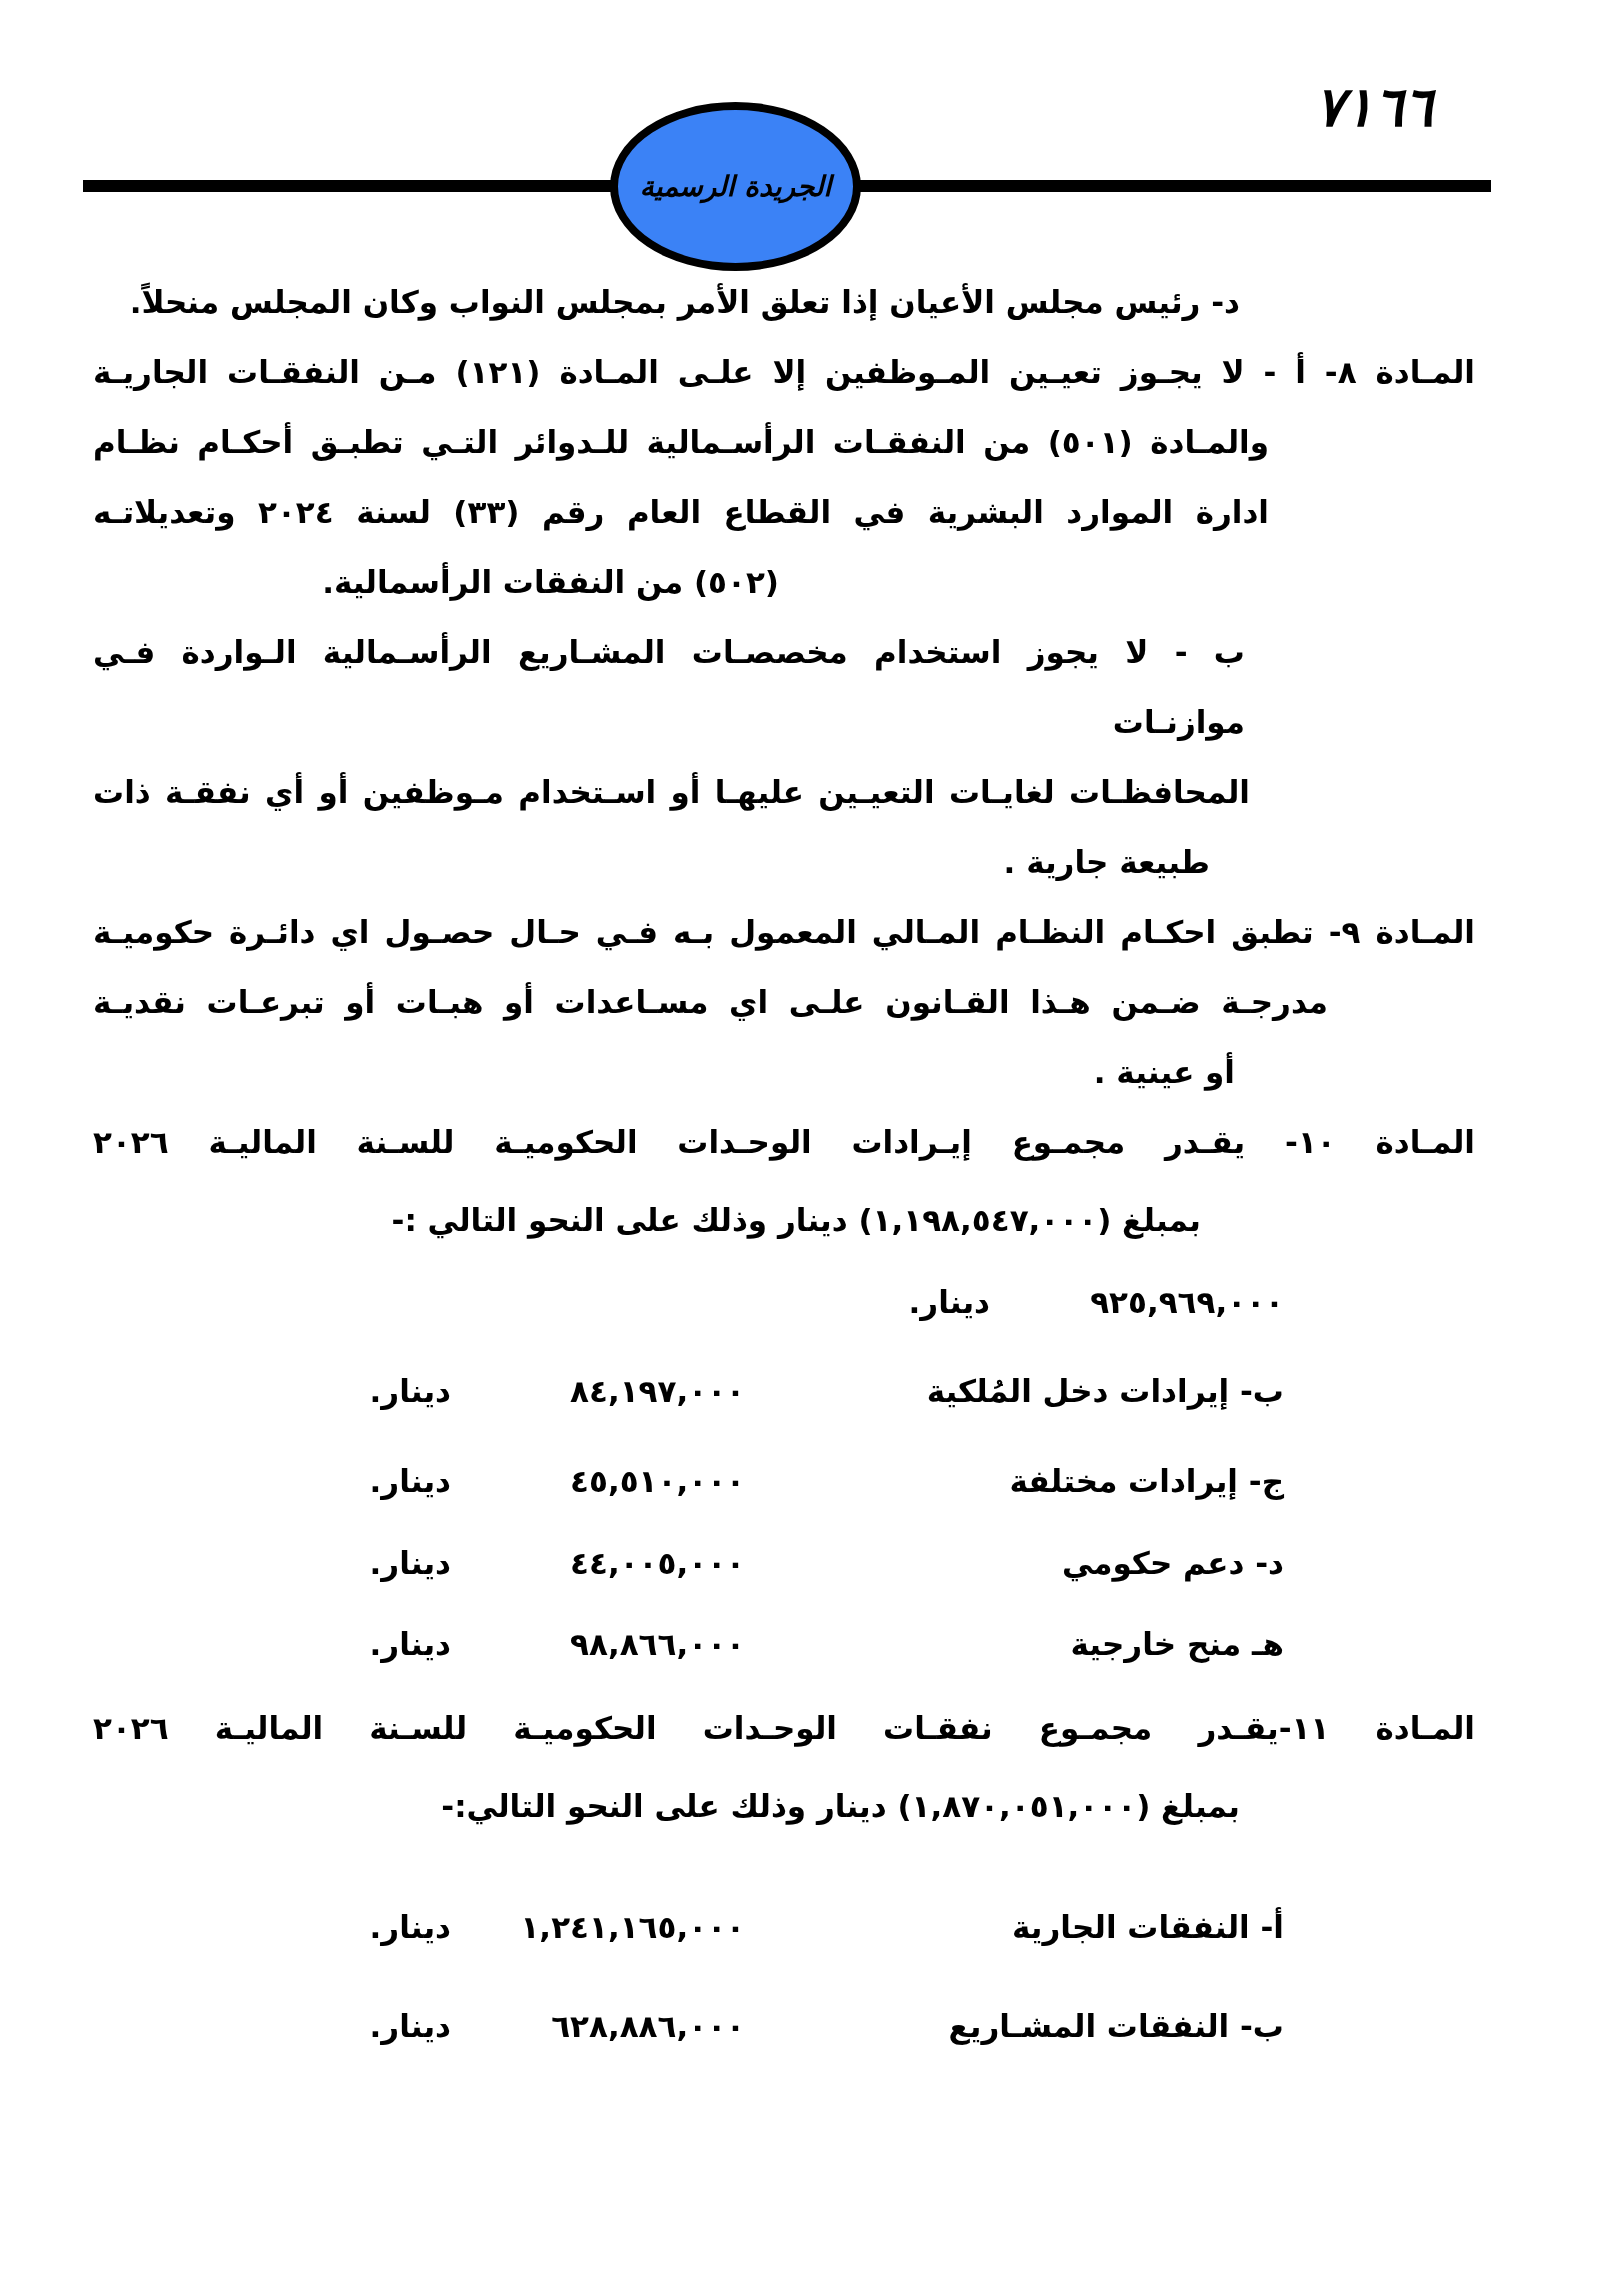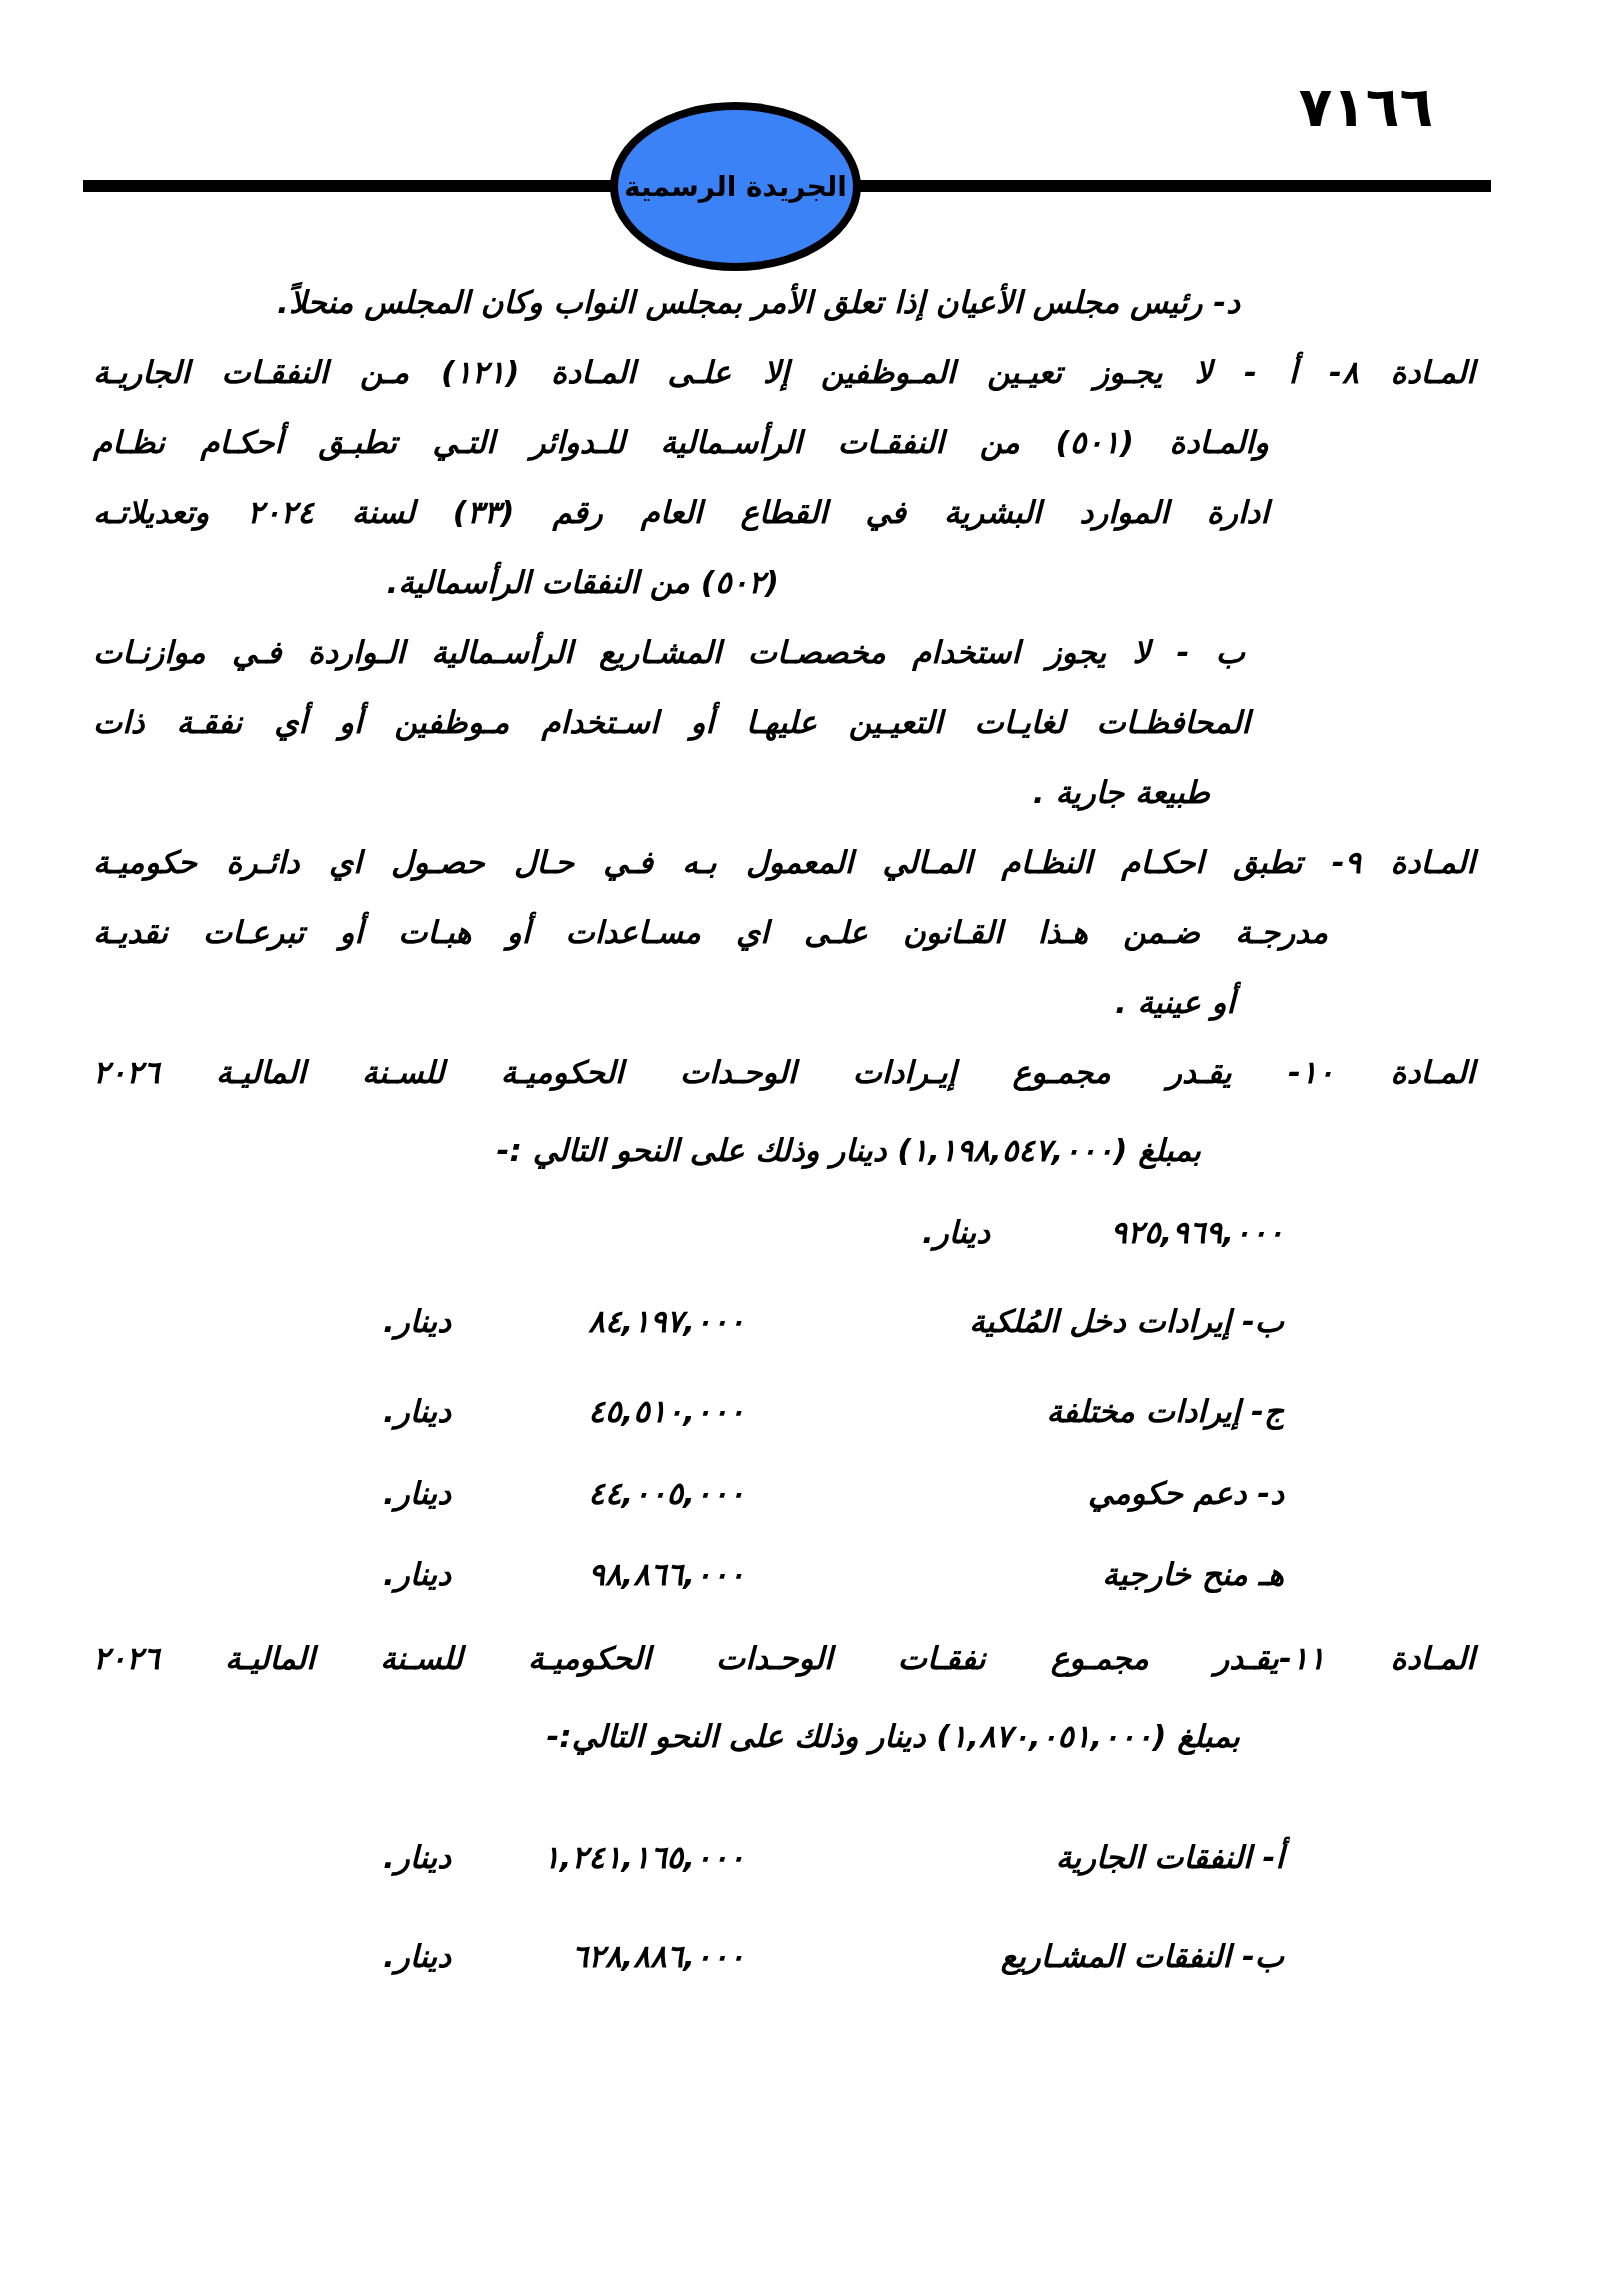--- a/index.html
+++ b/index.html
@@ -6,42 +6,41 @@
   body{
     width:1621px;height:2293px;
     background:#ffffff;color:#000000;
     font-family:"DejaVu Sans",sans-serif;
     font-weight:bold;
     direction:rtl;
     overflow:hidden;
     position:relative;
   }
   
-  .header{position:relative;height:267px;}
+  .header{position:relative;height:267px;font-style:italic;}
   .page-number{
     position:absolute;top:80px;right:188px;
     font-size:55px;letter-spacing:5.9px;line-height:1;
   }
   .rule{
     position:absolute;top:180px;left:83px;width:1408px;height:11.8px;
     background:#000;
   }
   .seal{
     position:absolute;top:102px;left:610px;width:251px;height:169px;
     background:#3b82f6;border:8.8px solid #000;border-radius:50%;
     display:flex;align-items:center;justify-content:center;
     box-sizing:border-box;
   }
   .seal-label{font-size:28px;white-space:nowrap;}
   
   .doc{
     margin:0 146px 0 93px;  
     font-size:31px;line-height:70px;
     text-align:right;
-    font-style:italic;
   }
   .ln{white-space:nowrap;}
   .j{white-space:normal;text-align:justify;text-align-last:justify;}
   .ind150{padding-right:147px;}
   .ind205{padding-right:201px;}
   .ind210{padding-right:206px;}
   .ind230{padding-right:225px;}
   .ind235{padding-right:230px;}
   .ind240{padding-right:235px;}
   .ind245{padding-right:240px;}

